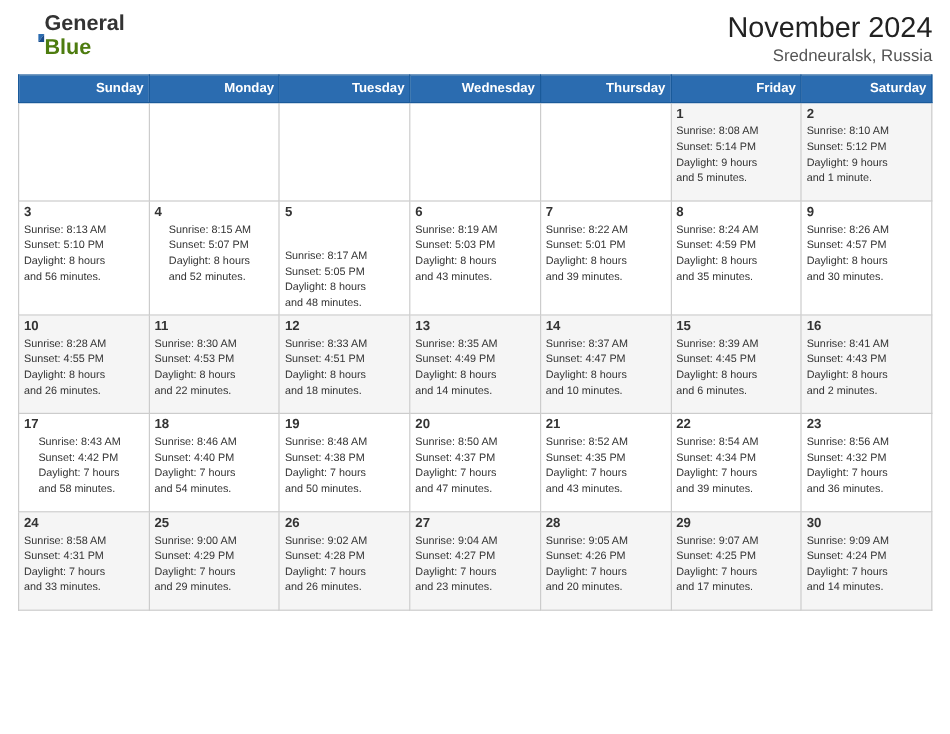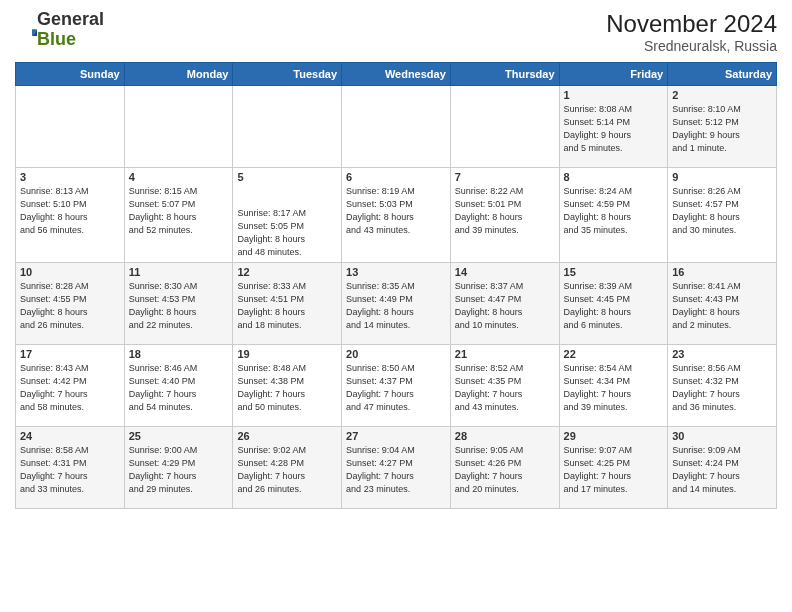--- a/index.html
+++ b/index.html
@@ -151,21 +151,21 @@
         <tr>
           <td>
             <span class="day-num">3</span>
             <div class="day-info" style="white-space: pre-line;">Sunrise: 8:13 AM
 Sunset: 5:10 PM
 Daylight: 8 hours
 and 56 minutes.</div>
           </td>
           <td>
             <span class="day-num">4</span>
-            <div class="day-info" style="white-space: pre-line;">Sunrise: 8:15 AM
+            <div class="day-info" style="white-space: pre-line; margin-left: 12px;">Sunrise: 8:15 AM
 Sunset: 5:07 PM
 Daylight: 8 hours
 and 52 minutes.</div>
           </td>
           <td>
             <span class="day-num">5</span>
             <div class="day-info" style="white-space: pre-line; margin-top: 24px;">Sunrise: 8:17 AM
 Sunset: 5:05 PM
 Daylight: 8 hours
 and 48 minutes.</div>
@@ -246,21 +246,21 @@
             <span class="day-num">16</span>
             <div class="day-info" style="white-space: pre-line;">Sunrise: 8:41 AM
 Sunset: 4:43 PM
 Daylight: 8 hours
 and 2 minutes.</div>
           </td>
         </tr>
         <tr>
           <td>
             <span class="day-num">17</span>
-            <div class="day-info" style="white-space: pre-line;">Sunrise: 8:43 AM
+            <div class="day-info" style="white-space: pre-line; margin-left: 12px;">Sunrise: 8:43 AM
 Sunset: 4:42 PM
 Daylight: 7 hours
 and 58 minutes.</div>
           </td>
           <td>
             <span class="day-num">18</span>
             <div class="day-info" style="white-space: pre-line;">Sunrise: 8:46 AM
 Sunset: 4:40 PM
 Daylight: 7 hours
 and 54 minutes.</div>

